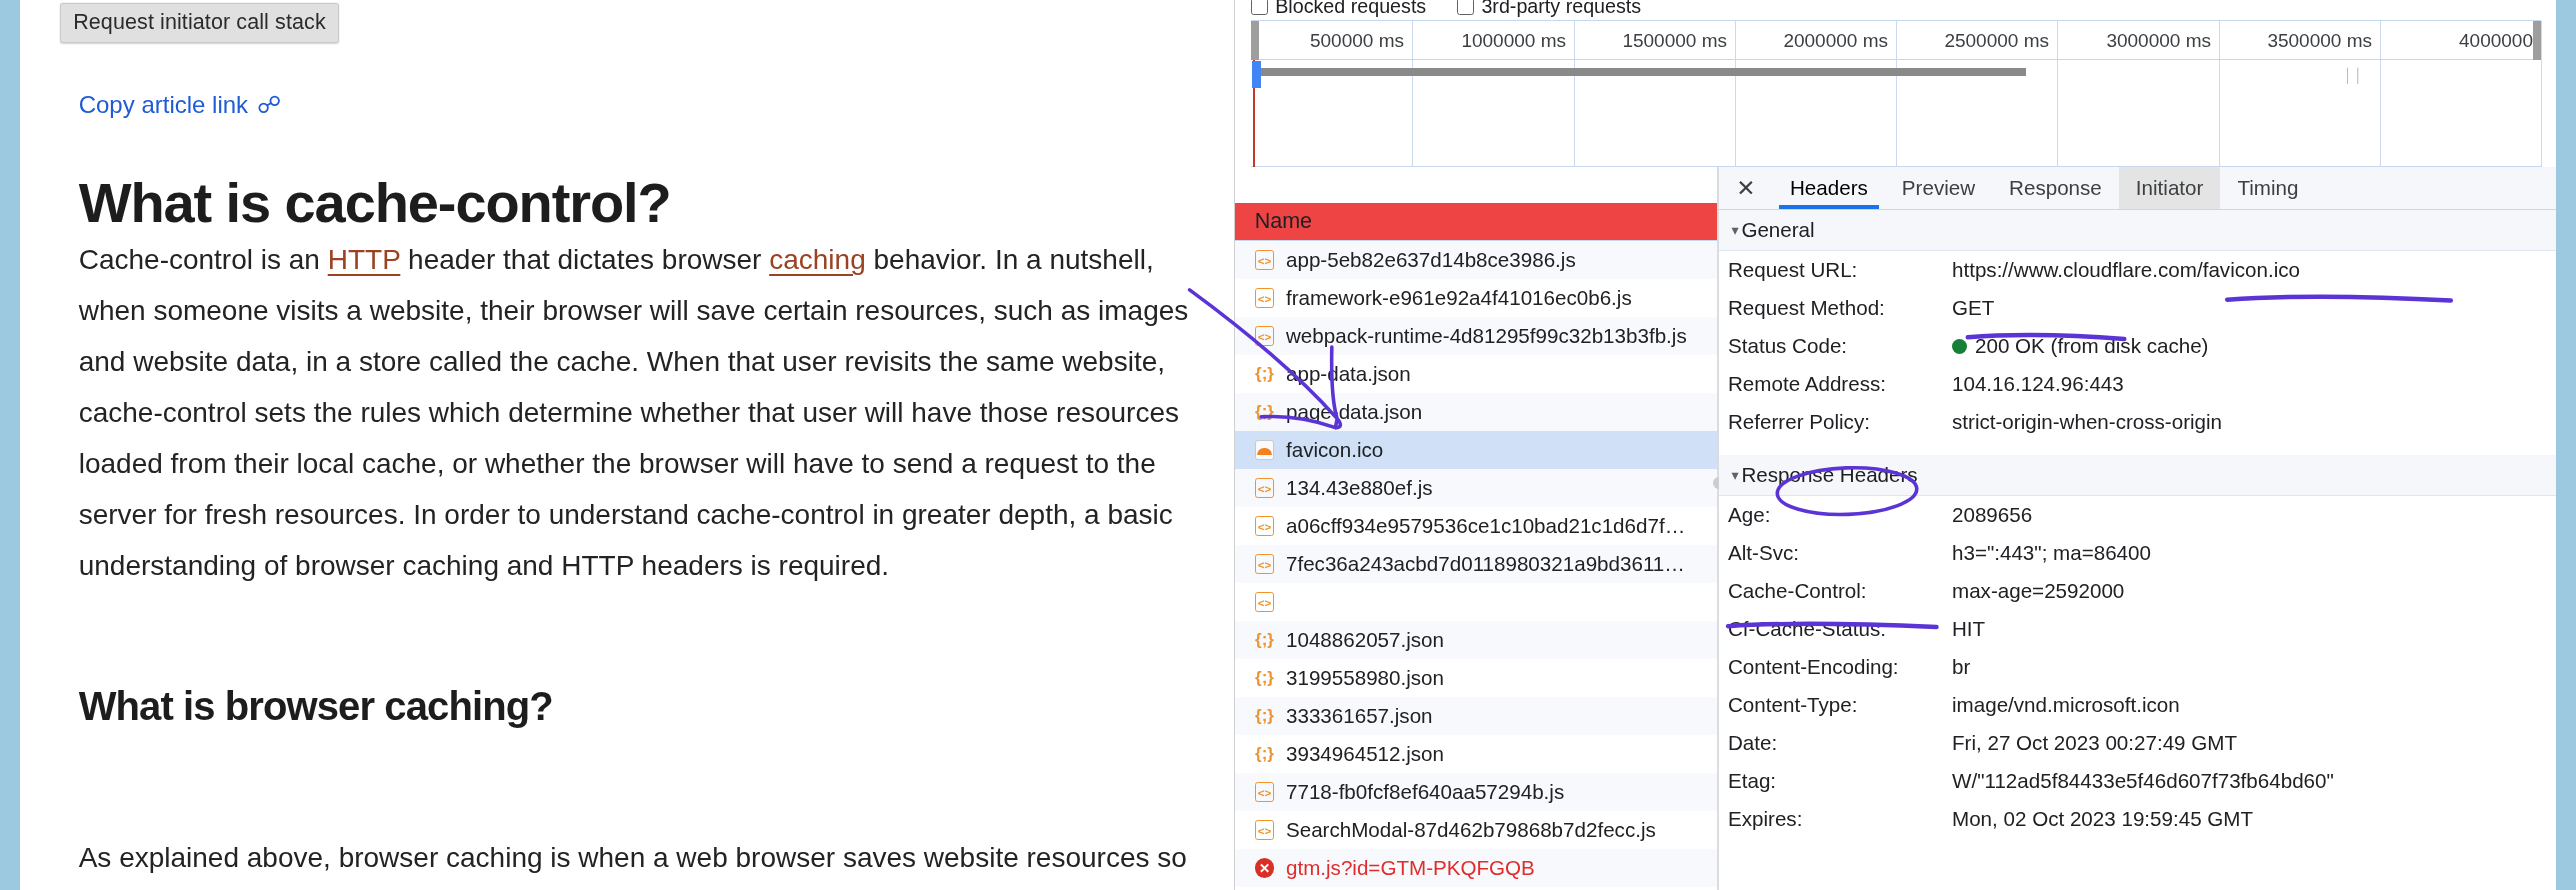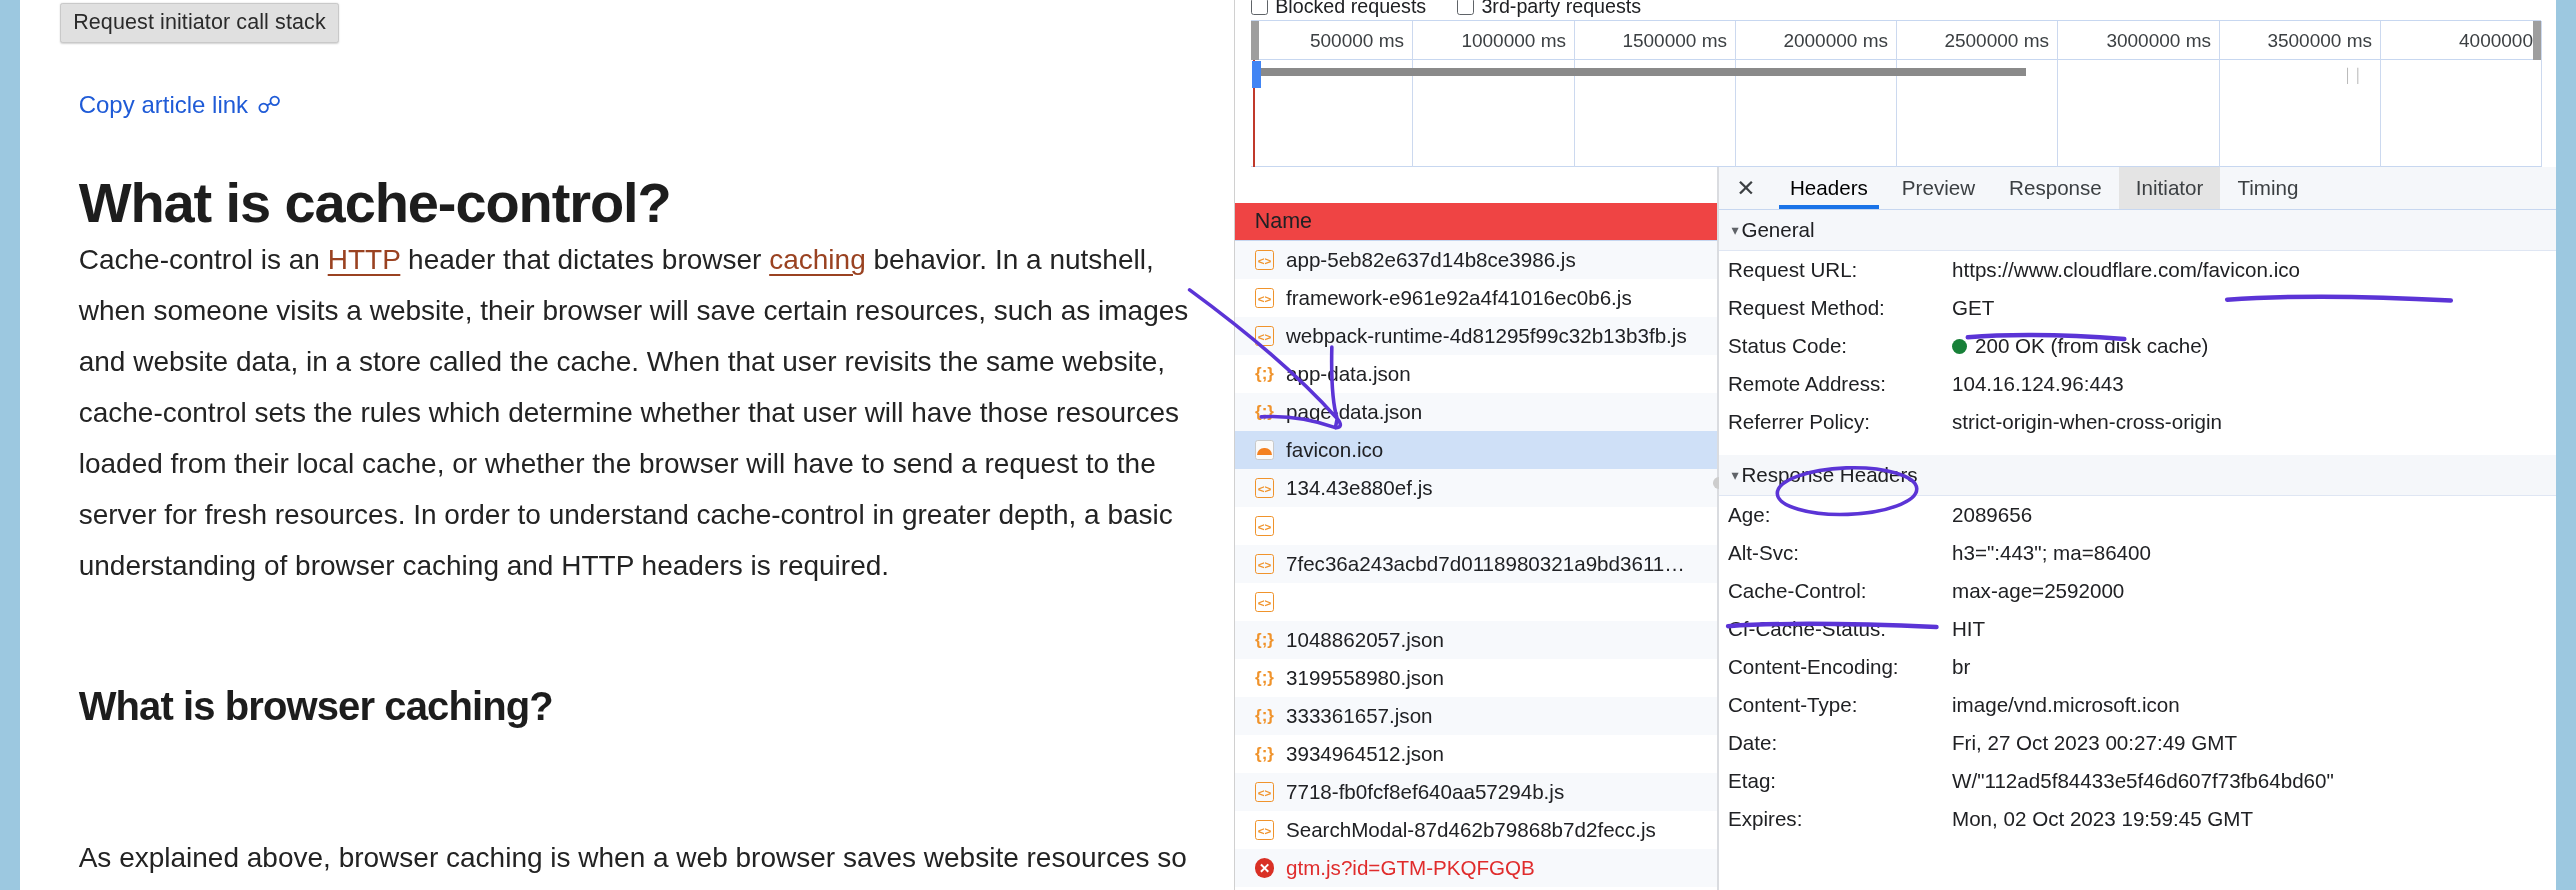--- a/index.html
+++ b/index.html
@@ -385,20 +385,21 @@
         <div class="req-row selected">
           <span class="ficon img"></span>
           <span class="req-name">favicon.ico</span>
         </div>
         <div class="req-row">
           <span class="ficon js">&lt;&gt;</span>
           <span class="req-name">134.43e880ef.js</span>
         </div>
         <div class="req-row">
           <span class="ficon js">&lt;&gt;</span>
+          <span class="req-name">a06cff934e9579536ce1c10bad21c1d6d7f…</span>
         </div>
         <div class="req-row">
           <span class="ficon js">&lt;&gt;</span>
           <span class="req-name">7fec36a243acbd7d0118980321a9bd3611…</span>
         </div>
         <div class="req-row">
           <span class="ficon js">&lt;&gt;</span>
         </div>
         <div class="req-row">
           <span class="ficon json">{;}</span>

